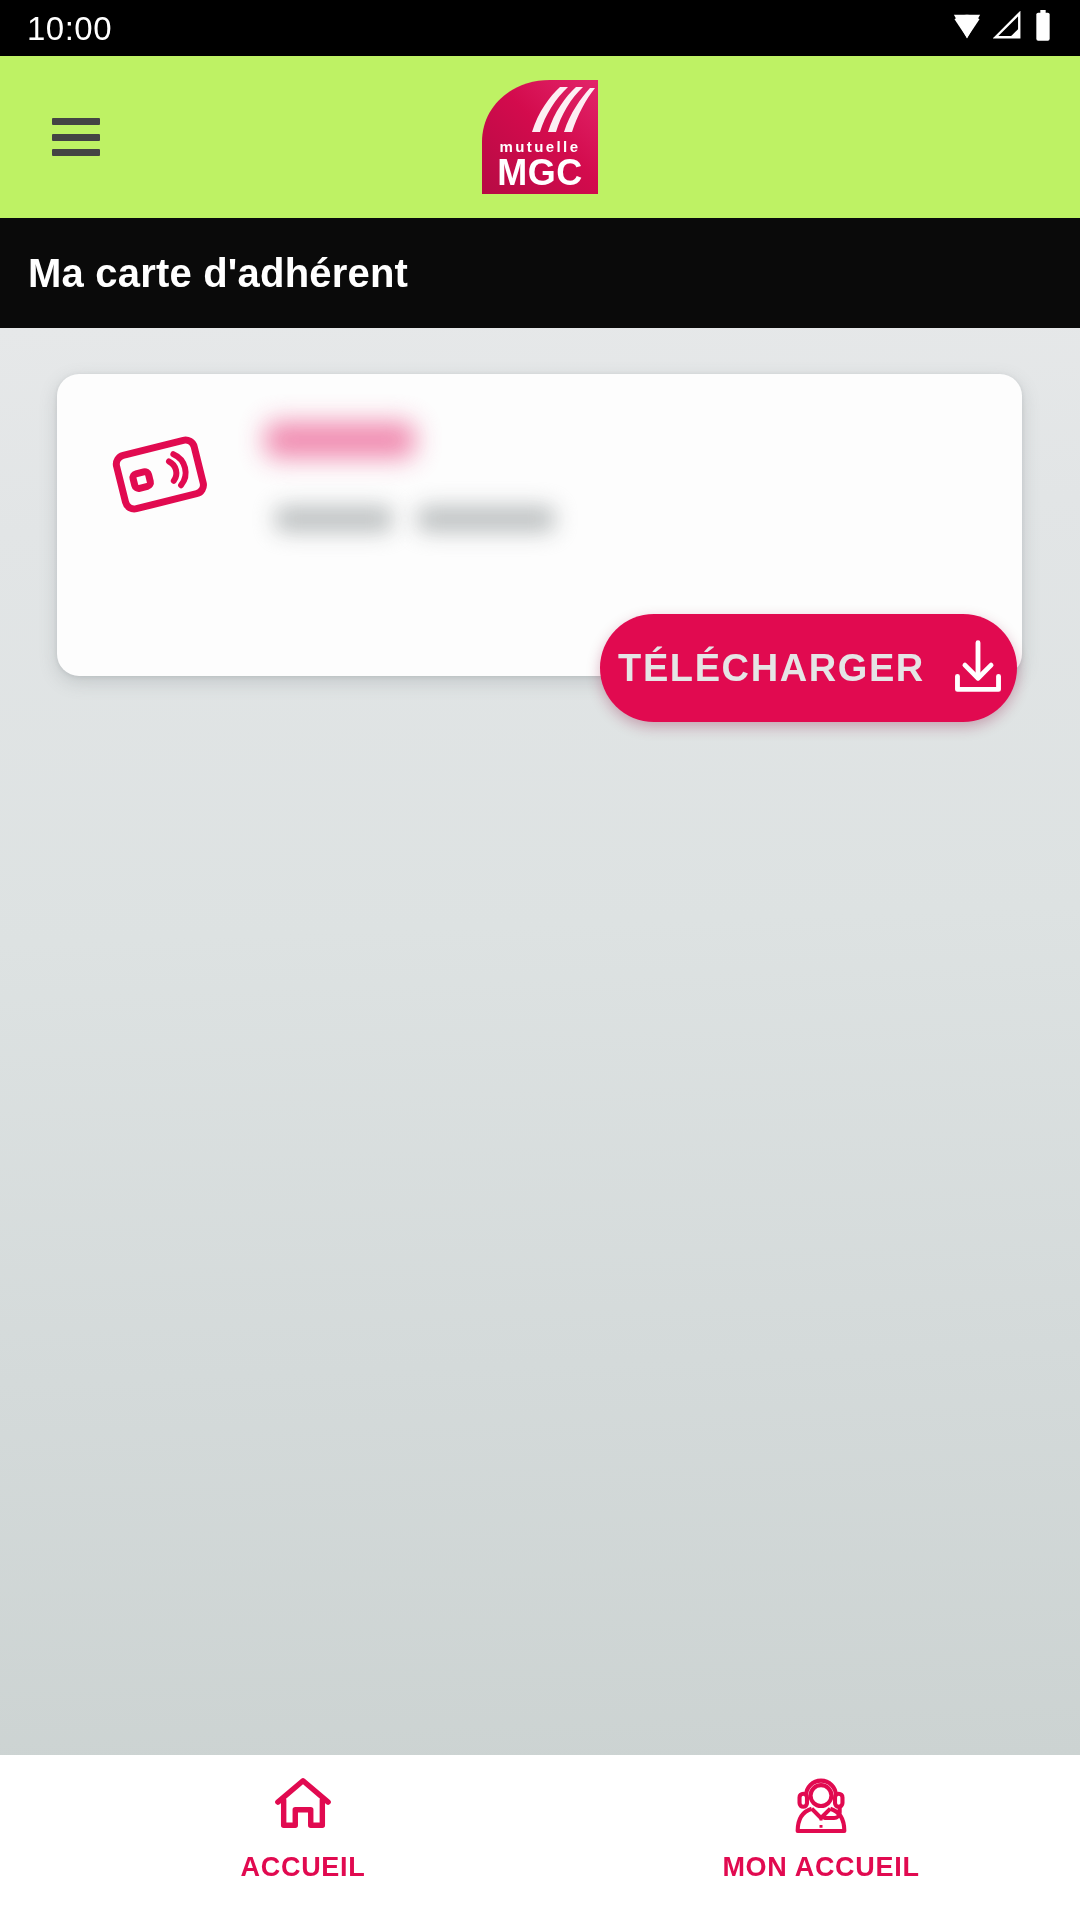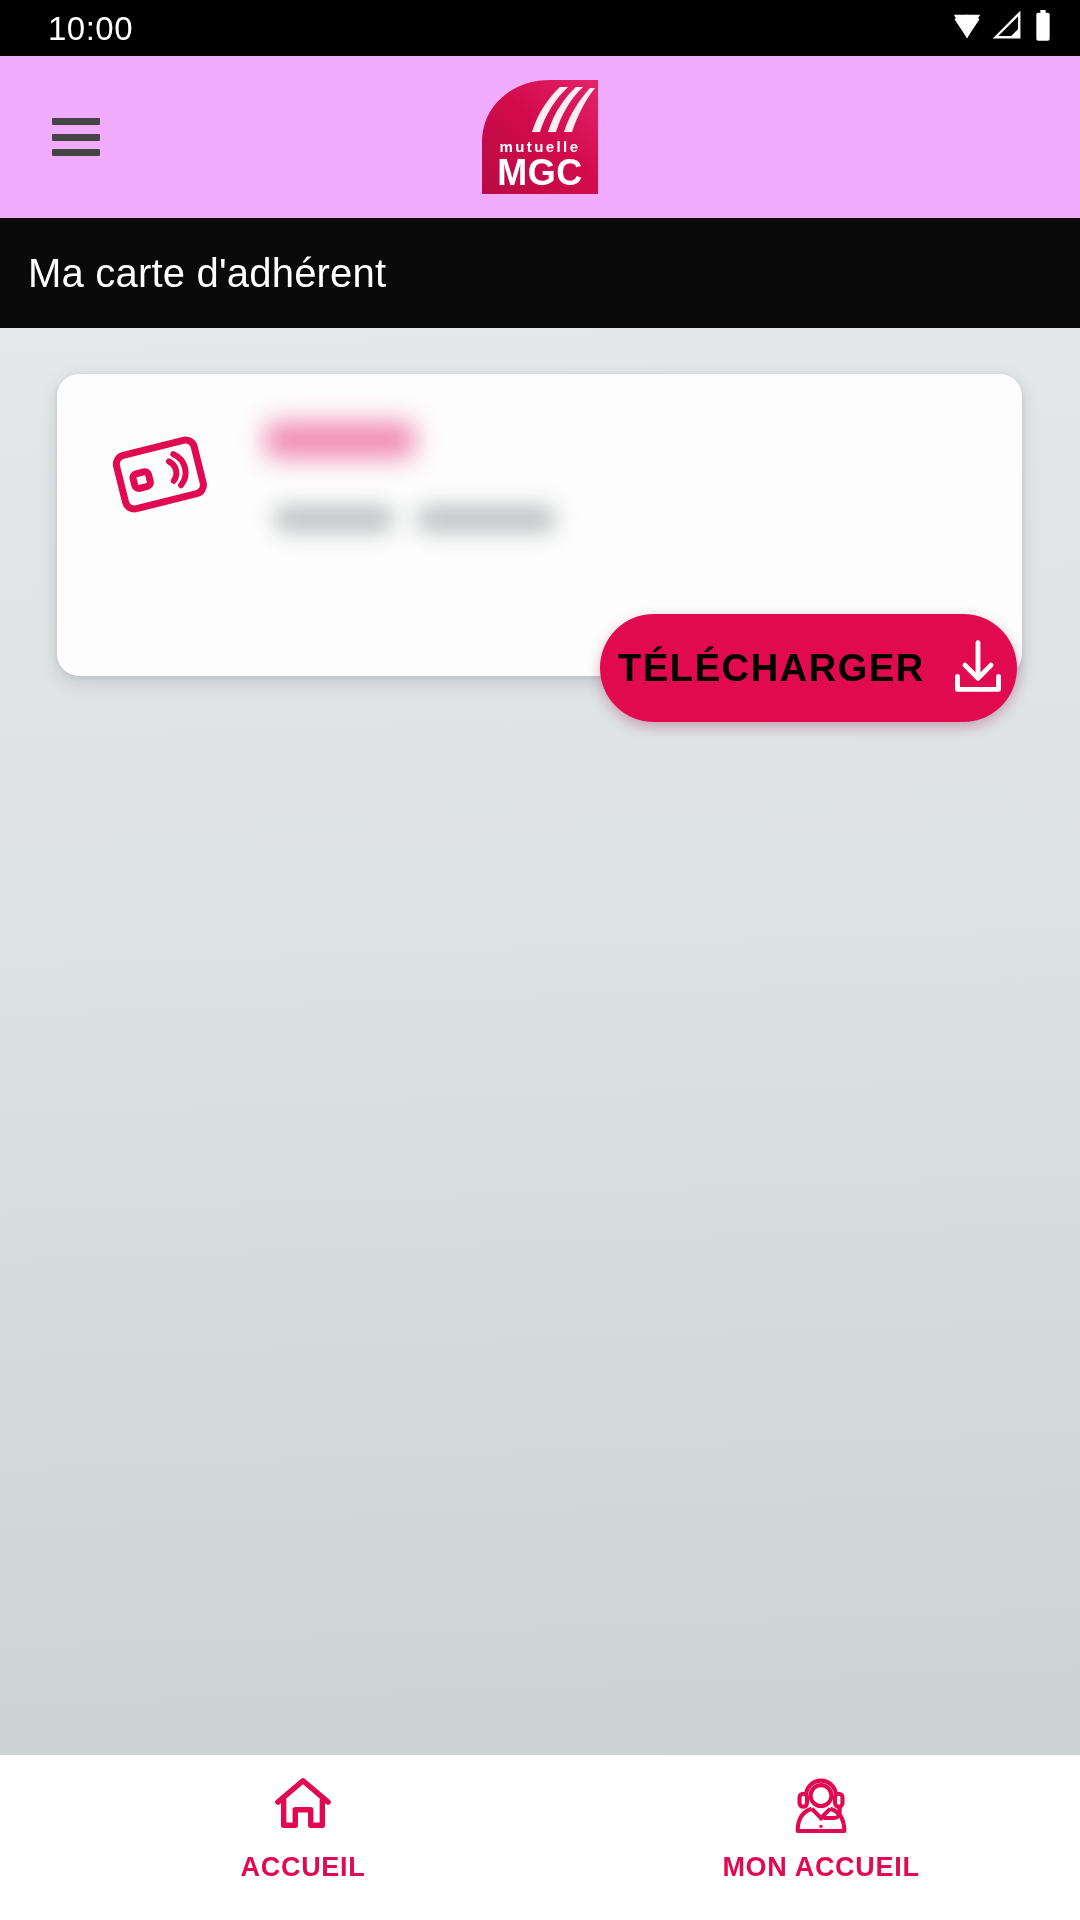--- a/index.html
+++ b/index.html
@@ -12,47 +12,47 @@
   #app {
     position:relative;
     width:1080px; height:1920px;
     display:flex; flex-direction:column;
   }
 
   
   .statusbar {
     height:56px; background:#000000; color:#ffffff;
     display:flex; align-items:center; justify-content:space-between;
-    padding:0 28px 0 48px; flex:0 0 56px;
+    padding:0 28px 0 27px; flex:0 0 56px;
   }
   .status-time { font-size:33px; letter-spacing:.5px; line-height:1; font-weight:400; }
   .status-icons { display:flex; align-items:center; gap:11px; }
 
   
   .appbar {
-    height:162px; background:#f0abfc; flex:0 0 162px;
+    height:162px; background:#bef264; flex:0 0 162px;
     position:relative; display:flex; align-items:center;
   }
   .hamburger {
     position:absolute; left:52px; top:50%; transform:translateY(-50%);
     width:48px; height:38px; display:flex; flex-direction:column;
     justify-content:space-between; cursor:pointer;
   }
   .hamburger span { display:block; height:7px; width:100%; background:#444444; border-radius:1px; }
   .logo-wrap {
     position:absolute; left:50%; transform:translateX(-50%);
     top:50%; margin-top:-57px;
   }
 
   
   .titlebar {
     height:110px; flex:0 0 110px; background:#0a0a0a;
     display:flex; align-items:center; padding-left:28px;
   }
-  .titlebar h1 { color:#ffffff; font-size:40px; font-weight:400; letter-spacing:.2px; }
+  .titlebar h1 { color:#ffffff; font-size:40px; font-weight:700; letter-spacing:.2px; }
 
   
   .content {
     flex:1 1 auto; position:relative;
     background:linear-gradient(178deg,#e6e8e9 0%,#e2e5e6 14%,#dde2e2 42%,#d4dada 72%,#ccd3d2 100%);
     overflow:hidden;
   }
   .card {
     position:absolute; left:57px; top:46px; width:965px; height:302px;
     background:#fdfdfd; border-radius:22px;
@@ -77,21 +77,21 @@
   }
   .download-btn {
     position:absolute; left:543px; top:240px;
     width:417px; height:108px; border-radius:54px;
     background:#e10a50; border:none; cursor:pointer;
     display:flex; align-items:center; justify-content:center; gap:26px;
     box-shadow:0 5px 14px rgba(140,10,55,.30);
     padding:0 0 0 6px;
   }
   .download-btn .label {
-    color:#000000; font-size:38px; font-weight:700; letter-spacing:1.6px;
+    color:#e5e5e5; font-size:38px; font-weight:700; letter-spacing:1.6px;
     white-space:nowrap;
   }
 
   
   .bottomnav {
     flex:0 0 165px; height:165px; background:#ffffff;
     display:flex; align-items:flex-start; padding-top:18px;padding-left:44px;
   }
   .navitem {
     flex:1 1 25%; display:flex; flex-direction:column;

